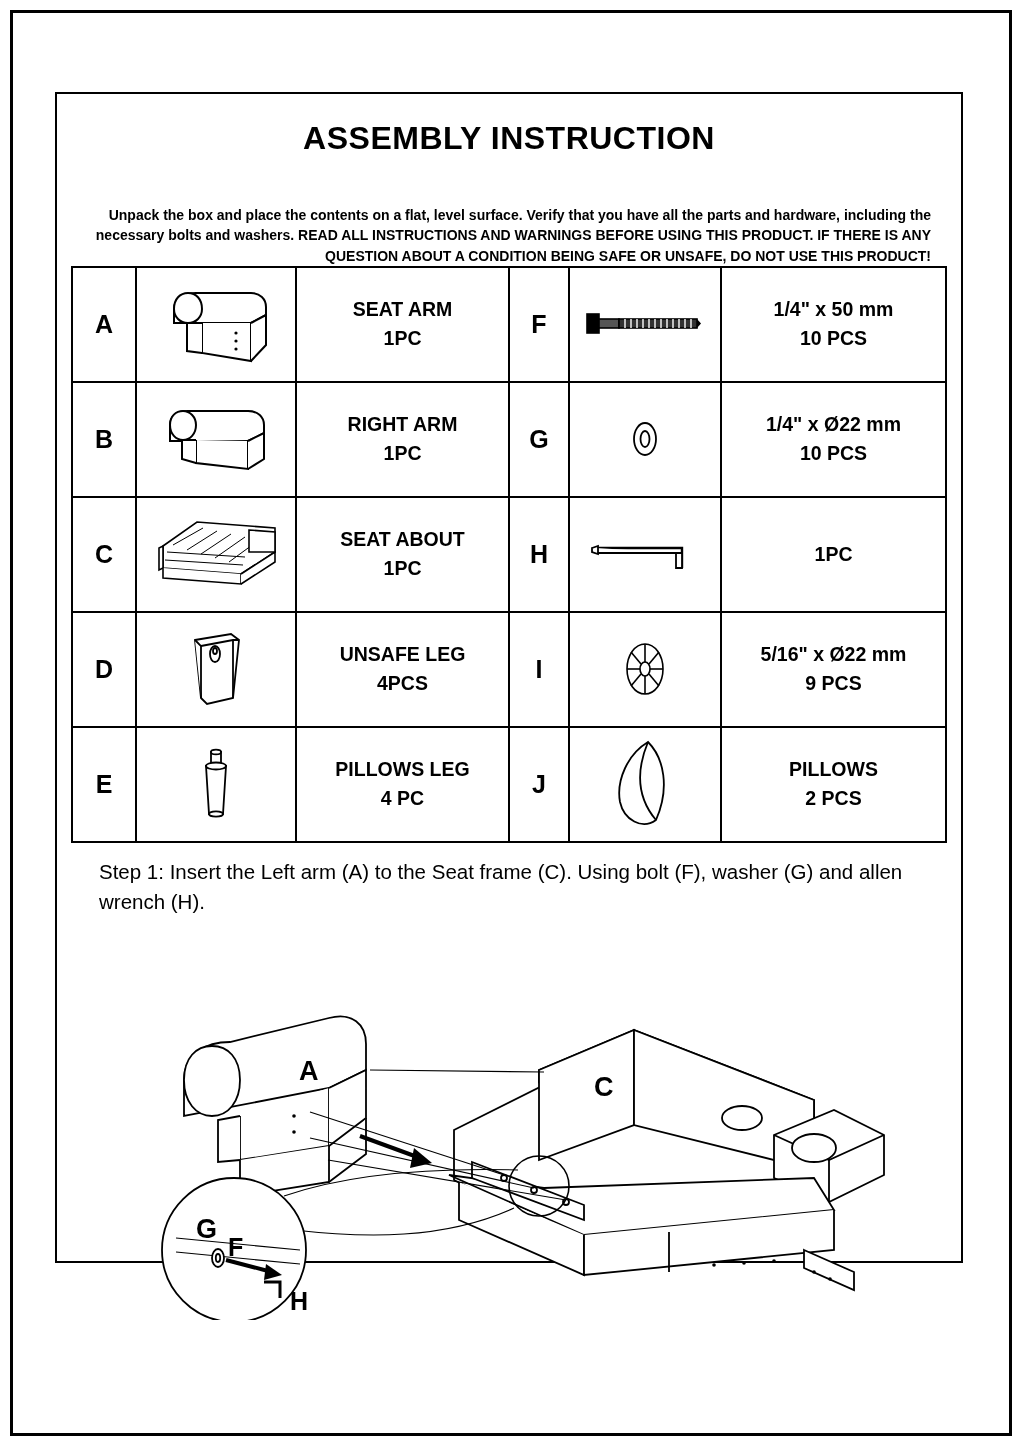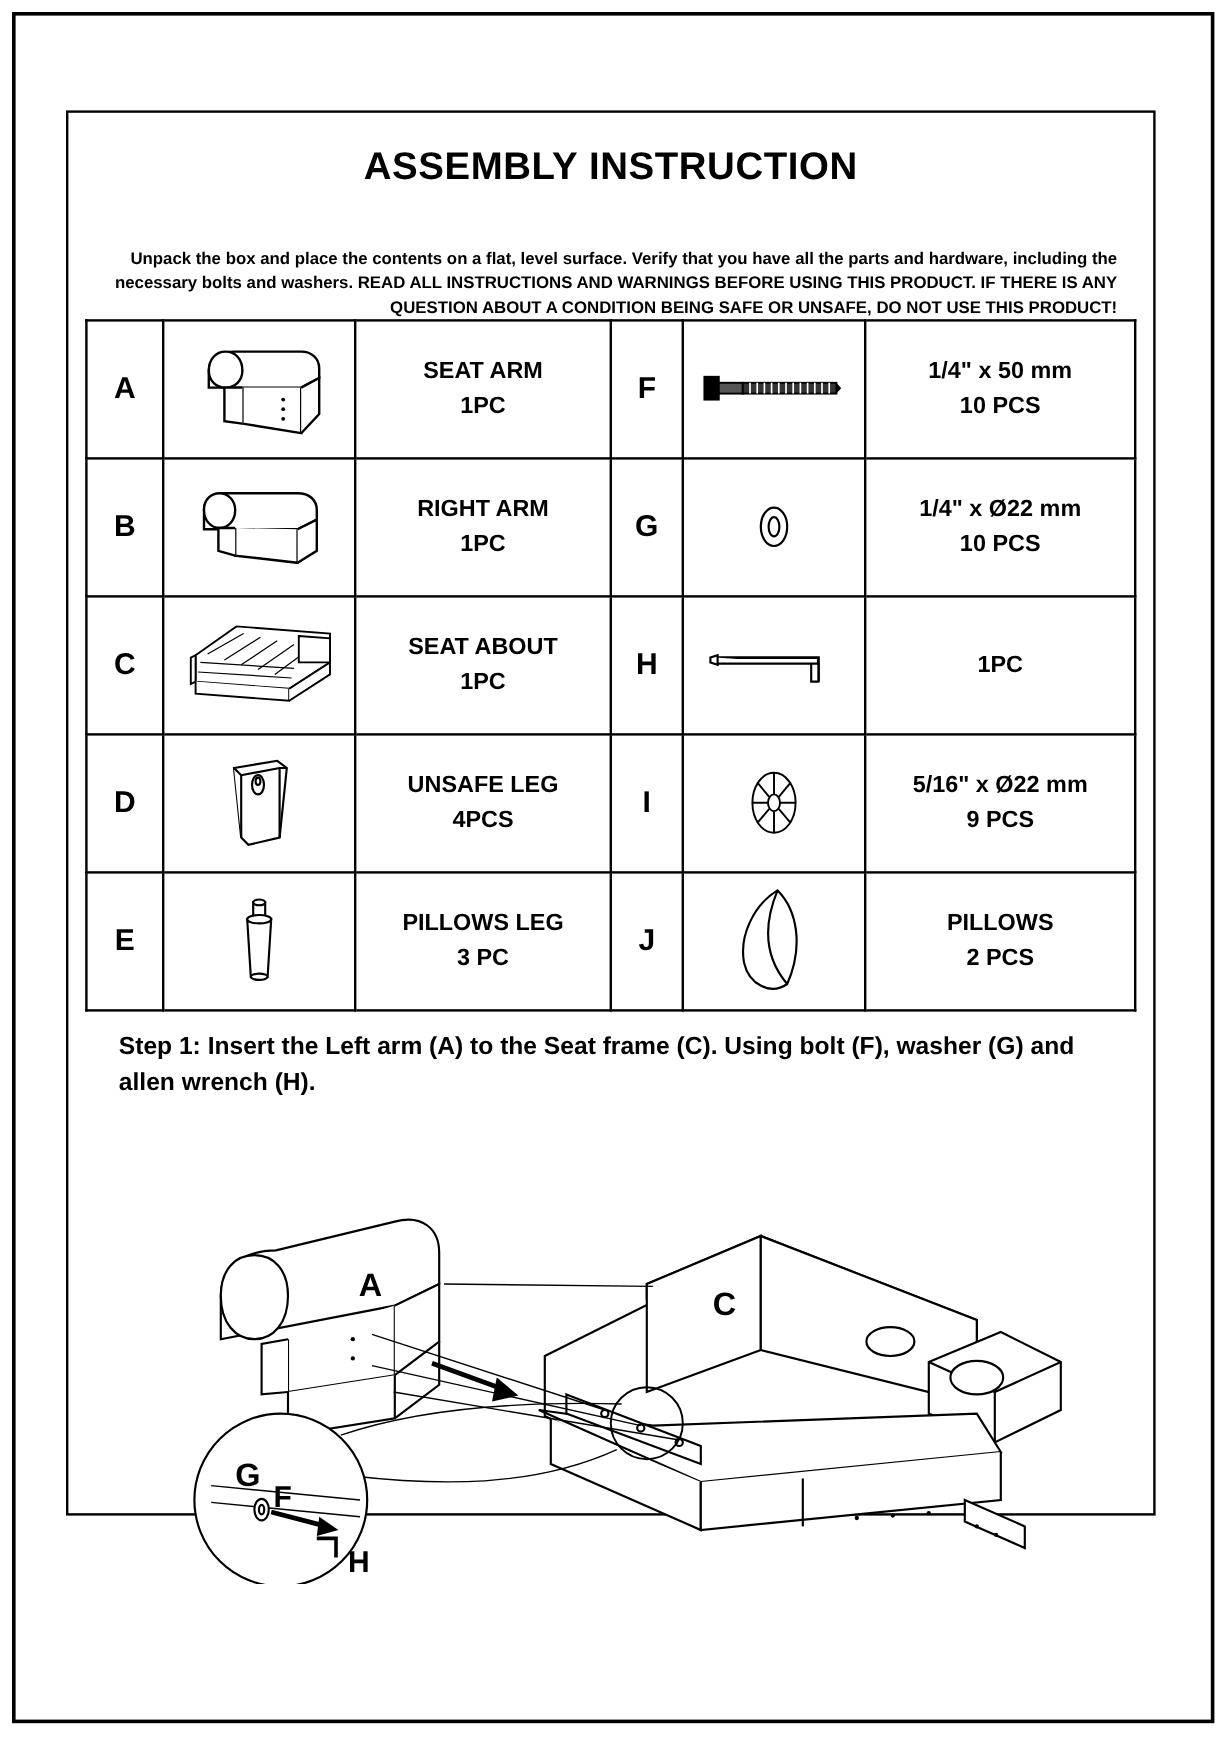--- a/index.html
+++ b/index.html
@@ -70,21 +70,21 @@
   .col-pic    { width: 158px; text-align: center; }
   .col-desc   { width: 211px; text-align: center; font-size: 19.5px; font-weight: bold; line-height: 1.5; }
   .col-letter2 { width: 58px; text-align: center; font-size: 25px; font-weight: bold; }
   .col-pic2    { width: 150px; text-align: center; }
   .col-desc2   { width: 223px; text-align: center; font-size: 19.5px; font-weight: bold; line-height: 1.5; }
   .pic-wrap { display: flex; align-items: center; justify-content: center; height: 105px; }
 
   
   .step-text {
     font-size: 20.5px;
-    font-weight: bold;
+    font-weight: normal;
     line-height: 1.45;
     margin: 14px 34px 0 42px;
   }
   
   .diagram {
     margin-top: 4px;
     display: flex;
     justify-content: center;
   }
   .lbl {
@@ -283,21 +283,21 @@
               <path d="M17 12 L27 12 L27 24 L17 24 Z" fill="#fff"></path>
               <ellipse cx="22" cy="12" rx="5" ry="2.4" fill="#fff"></ellipse>
               <path d="M12 26 L32 26 L29 74 L15 74 Z" fill="#fff"></path>
               <ellipse cx="22" cy="26" rx="10" ry="3.5" fill="#fff"></ellipse>
               <ellipse cx="22" cy="74" rx="7" ry="2.6" fill="#fff"></ellipse>
             </svg>
           </div>
         </td>
         <td class="col-desc">
           <div>PILLOWS LEG</div>
-          <div>3 PC</div>
+          <div>4 PC</div>
         </td>
         <td class="col-letter2">J</td>
         <td class="col-pic2">
           <div class="pic-wrap">
             <svg width="66" height="96" viewBox="0 0 66 96" fill="none" stroke="#000" stroke-width="1.8">
               <path d="M36 6 C52 22 58 52 44 84 C30 94 12 84 8 66 C4 44 16 18 36 6 Z" fill="#fff"></path>
               <path d="M36 6 C26 30 22 58 44 84" fill="none"></path>
             </svg>
           </div>
         </td>

